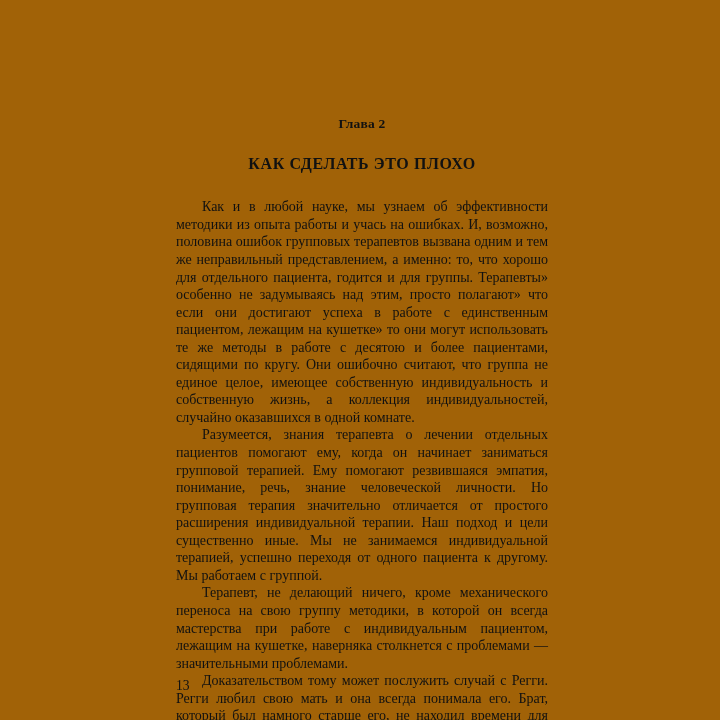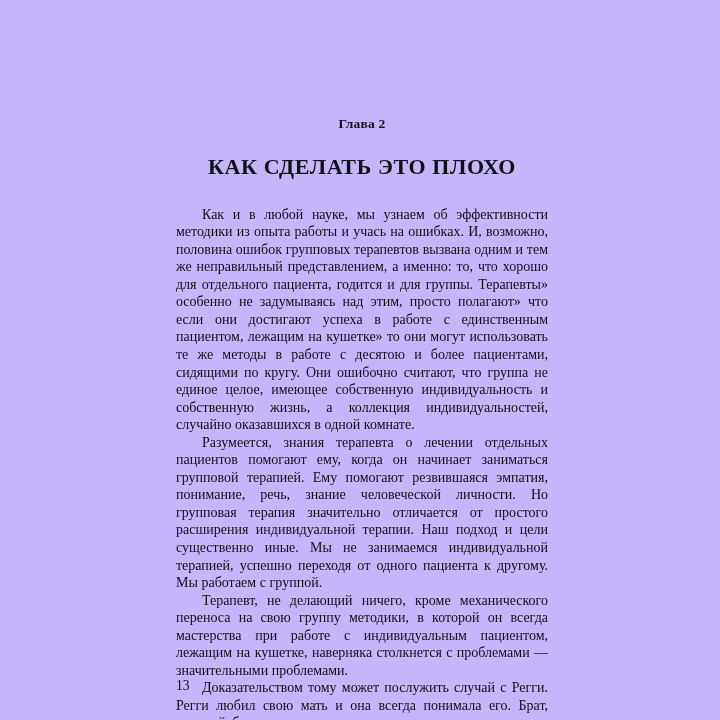--- a/index.html
+++ b/index.html
@@ -13,21 +13,21 @@
     overflow: hidden;
     font-family: "Liberation Serif", "DejaVu Serif", serif;
     color: #111111;
     -webkit-font-smoothing: antialiased;
   }
 
   .page {
     position: relative;
     width: 720px;
     height: 720px;
-    background: #c4b5fd;
+    background: #a16207;
   }
 
   
   .textblock {
     position: absolute;
     left: 176px;
     top: 116px;
     width: 372px;
     height: 575px;
   }
@@ -37,21 +37,21 @@
     font-weight: bold;
     font-size: 13.5px;
     letter-spacing: 0.2px;
     margin: 0 0 22px 0;
     line-height: 1.2;
   }
 
   .chapter-title {
     text-align: center;
     font-weight: bold;
-    font-size: 22px;
+    font-size: 16px;
     letter-spacing: 0.6px;
     margin: 0 0 25px 0;
     line-height: 1.2;
   }
 
   .body-copy p {
     margin: 0;
     text-indent: 26px;
     text-align: justify;
     font-size: 14px;

